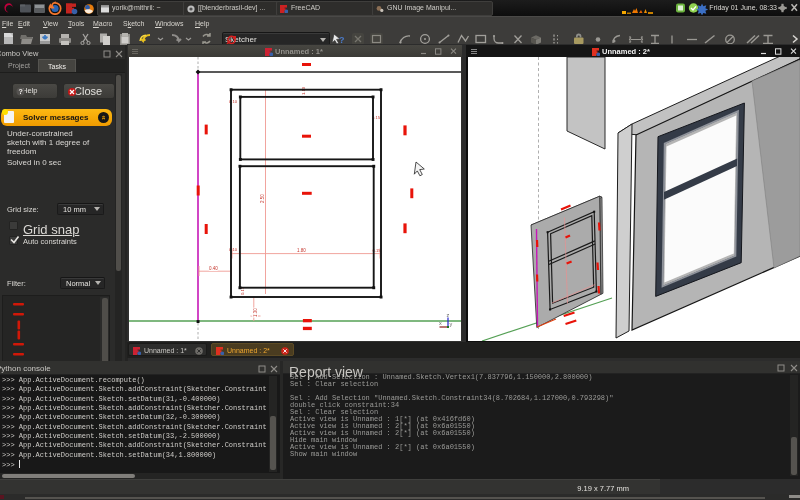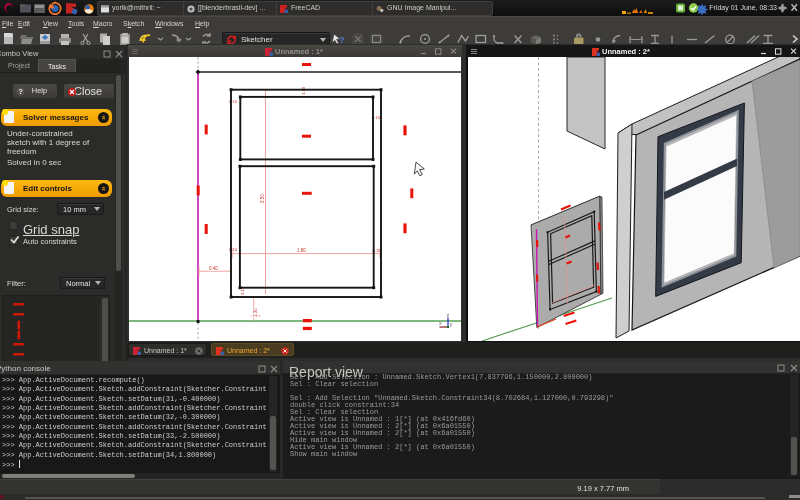--- a/index.html
+++ b/index.html
@@ -161,21 +161,21 @@
     </g>
 
     <path d="M150 3c-4 0-6.5 2.5-7 6l-2-2m2 2l2.5-1.5" stroke="#e8c020" stroke-width="2" fill="none"></path>
     <path d="M146 3.2c-3.5.3-5.6 2.6-6 5.8" stroke="#f5d540" stroke-width="1.4" fill="none"></path>
     <path d="M158 6l2.5 2 2.5-2" stroke="#9b9996" stroke-width="1.2" fill="none"></path>
     <path d="M172 3c4 0 6.5 2.5 7 6l2-2m-2 2l-2.5-1.5" stroke="#8e8c89" stroke-width="2" fill="none"></path>
     <path d="M186 6l2.5 2 2.5-2" stroke="#9b9996" stroke-width="1.2" fill="none"></path>
     <path d="M203 4.5a4.5 4.5 0 016.5-1m.5 5.5a4.5 4.5 0 01-6.5 1M210 1v3h-3m-4 9v-3h3" stroke="#98968e" stroke-width="1.5" fill="none"></path>
   </svg>
 
-  <div class="combo" style="left:222px;top:15px;width:108px;height:14px;line-height:13px;padding-left:18px;font-size:8px;">Sketcher<span class="ar" style="top:4.5px"></span>
+  <div class="combo" style="left:222px;top:15px;width:108px;height:14px;line-height:13px;padding-left:2px;font-size:8px;">Sketcher<span class="ar" style="top:4.5px"></span>
     <svg class="abs" style="left:3px;top:2px" width="11" height="10" viewBox="0 0 11 10">
         <circle cx="5.5" cy="5" r="3.6" fill="none" stroke="#d02020" stroke-width="1.6"></circle>
         <path d="M1 9l4-4" stroke="#d02020" stroke-width="1.6"></path>
         <rect x="7" y="1" width="3" height="3" fill="#d02020"></rect>
       </svg>
   </div>
   <svg class="ticon" style="left:330px" width="470" height="14" viewBox="0 0 470 14">
 
     <path d="M4 2l6 5-3.4.4 2 3.6-1.8 1-2-3.6L2 11z" fill="#e8e8e8" stroke="#333" stroke-width=".7"></path>
     <text x="9" y="11" font-size="9" font-weight="bold" fill="#4a7ac8" font-family="Liberation Sans">?</text>
@@ -242,36 +242,35 @@
 
   <div class="abs" style="left:0;top:14px;width:125px;height:14px;background:#232322;border-bottom:1px solid #1d1d1c;box-sizing:border-box;">
     <div class="tab" style="left:0;width:38px;background:#2a2a29;color:#a5a3a0;">Project</div>
     <div class="tab" style="left:38px;width:38px;background:#454440;color:#f0eeea;border:1px solid #555450;border-bottom:none;box-sizing:border-box;">Tasks</div>
   </div>
 
   <div class="abs" style="left:115px;top:29px;width:7px;height:332px;background:#242423;">
       <div class="abs" style="left:1px;top:1px;width:5px;height:196px;background:#504e4a;border-radius:2px;"></div>
     </div>
 
-  <div class="abs" style="left:12px;top:38px;width:46px;height:16px;background:linear-gradient(#4a4945,#3c3b38);border:1px solid #2a2a28;border-radius:3px;box-sizing:border-box;color:#e2e0dc;font-size:7.5px;line-height:14px;text-align:center;padding-left:9px;">Help
+  <div class="abs" style="left:12px;top:38px;width:46px;height:16px;background:linear-gradient(#4a4945,#3c3b38);border:1px solid #2a2a28;border-radius:3px;box-sizing:border-box;color:#e2e0dc;font-size:7.5px;line-height:14px;text-align:left;padding-left:9px;">Help
     <svg class="abs" style="left:3px;top:3px" width="9" height="9" viewBox="0 0 9 9">
         <circle cx="4.5" cy="4.5" r="4" fill="#555351"></circle>
         <text x="2.4" y="7" font-size="7" font-weight="bold" fill="#f0eeea" font-family="Liberation Sans">?</text>
       </svg></div>
   <div class="abs" style="left:63px;top:38px;width:52px;height:16px;background:linear-gradient(#4a4945,#3c3b38);border:1px solid #2a2a28;border-radius:3px;box-sizing:border-box;color:#e2e0dc;font-size:11px;line-height:14px;padding-left:10px;">Close
     <svg class="abs" style="left:4px;top:3.5px" width="8" height="8" viewBox="0 0 8 8">
         <circle cx="4" cy="4" r="4" fill="#c41818"></circle>
         <path d="M2 2l4 4m0-4L2 6" stroke="#fff" stroke-width="1.2"></path>
       </svg></div>
 
   <div class="obar" style="top:64px;"><span style="margin-left:22px;">Solver messages</span><span class="pg"></span><span class="cir">»</span></div>
   <div class="lbl" style="left:7px;top:84px;width:90px;line-height:9px;">Under-constrained sketch with 1 degree of freedom</div>
   <div class="lbl" style="left:7px;top:113px;">Solved in 0 sec</div>
 
-  <div class="obar" style="top:135px;"><span style="margin-left:22px;">Edit controls</span><span class="pg"></span><span class="cir">»</span></div>
   <div class="lbl" style="left:7px;top:160px;font-size:7.5px;">Grid size:</div>
   <div class="combo" style="left:57px;top:158px;width:47px;">10 mm<span class="ar"></span></div>
   <div class="cb" style="left:9px;top:176px;"></div>
   <div class="lbl" style="left:23px;top:177px;font-size:13px;text-decoration:underline;">Grid snap</div>
   <div class="cb" style="left:9px;top:191px;"></div>
   <svg class="abs" style="left:9px;top:189px" width="11" height="11" viewBox="0 0 11 11">
       <path d="M2 5.5l3 3 4.5-6" stroke="#e8e6e2" stroke-width="1.6" fill="none"></path>
     </svg>
   <div class="lbl" style="left:23px;top:192px;font-size:7.5px;">Auto constraints</div>
 

